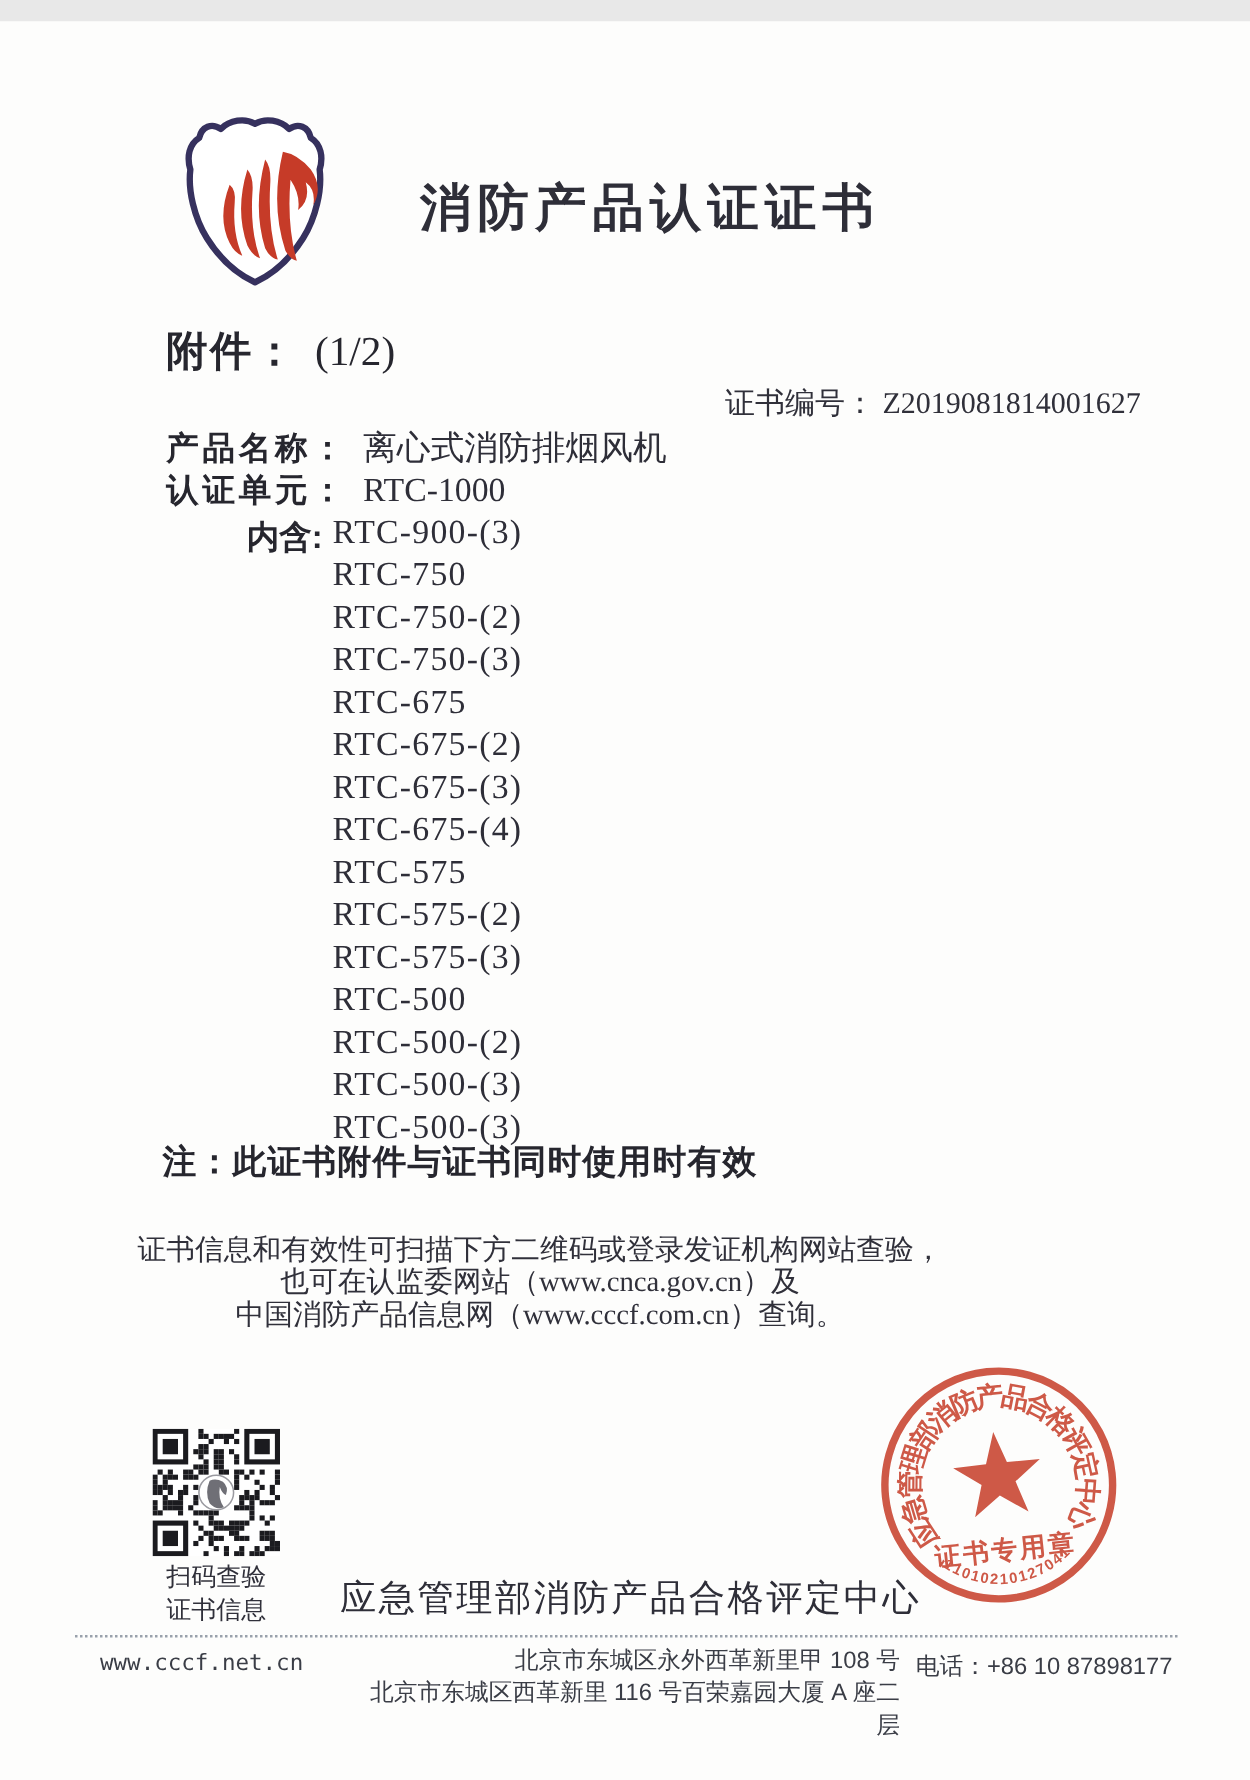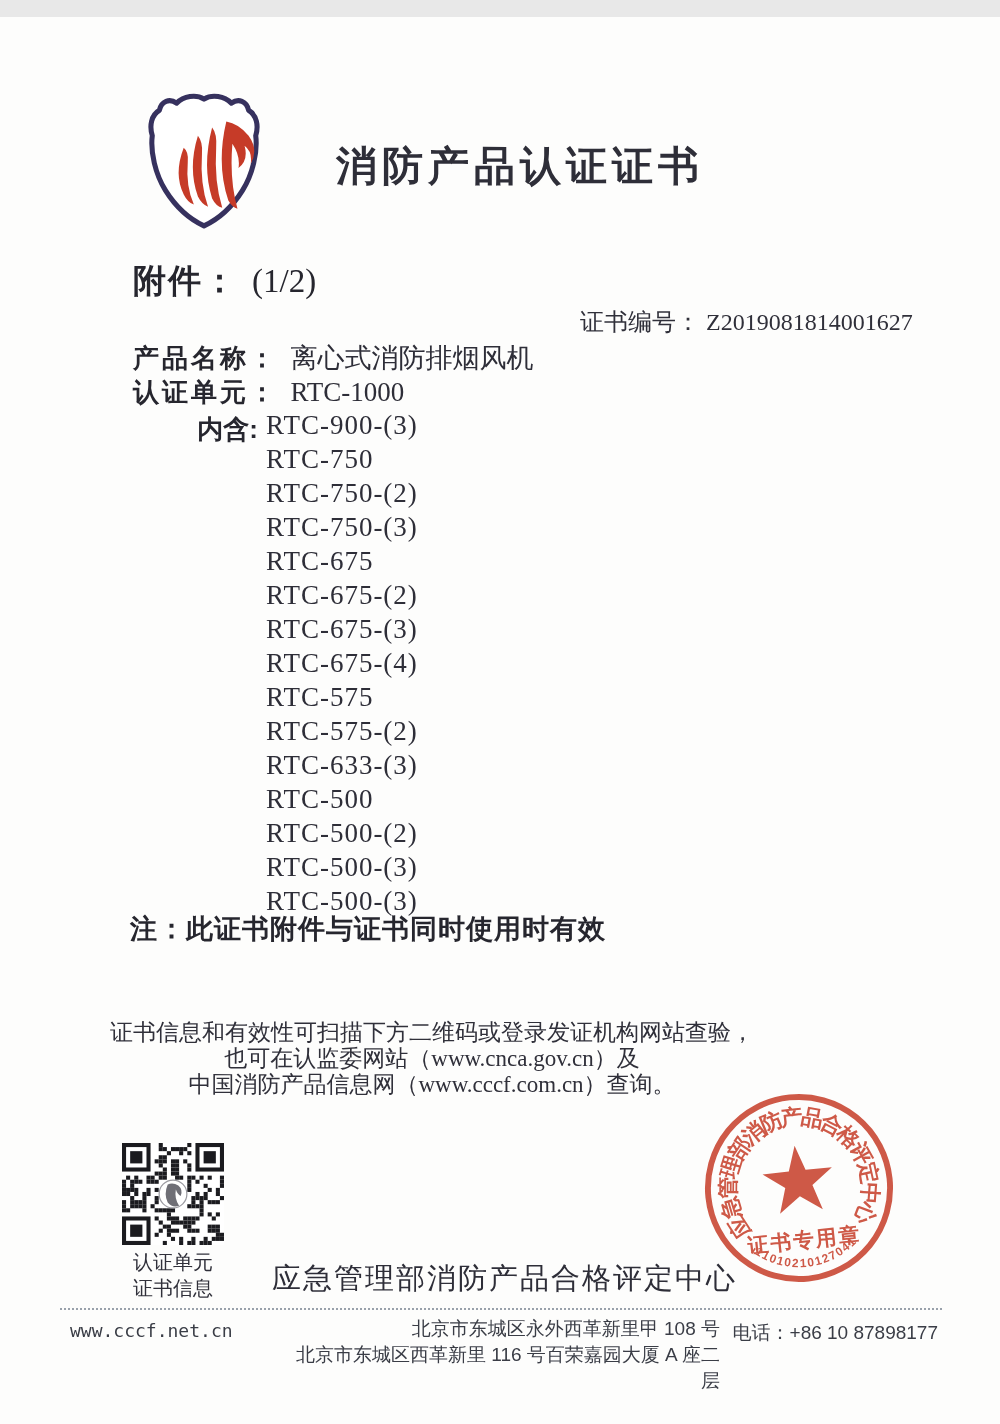--- a/index.html
+++ b/index.html
@@ -31,36 +31,36 @@
   
   .contains-lbl { position:absolute; left:140px; top:395px; width:118px; text-align:right;
                   font-weight:700; font-size:26px; color:#26262e; }
   .model-list { position:absolute; left:266px; top:391px; }
   .model-item { height:34px; line-height:34px; font-family:"Liberation Serif", serif;
                 font-size:27px; color:#2e2e38; letter-spacing:1px; }
   
   .note { position:absolute; left:130px; top:894px; font-weight:700; font-size:27px;
           letter-spacing:1px; color:#26262e; }
   
-  .verify { position:absolute; left:0; top:1003px; width:864px; text-align:center; }
+  .verify { position:absolute; left:0; top:970px; width:864px; text-align:center; }
   .verify-line { font-family:"Liberation Serif", serif; font-size:23px; line-height:26px; color:#30303a; }
   
   .qr { position:absolute; left:122px; top:1126px; width:102px; height:102px; }
   .qr-caption { position:absolute; left:110px; top:1232px; width:126px; text-align:center;
                 font-family:"Liberation Serif", serif; font-size:20px; line-height:26px; color:#30303a; }
   
   .issuer { position:absolute; left:272px; top:1242px; font-family:"Liberation Serif", serif;
             font-size:29px; letter-spacing:2px; color:#2e2e38; white-space:nowrap;text-align:right; }
   
   .stamp { position:absolute; left:700px; top:1072px; width:198px; height:198px;
            transform:rotate(-6deg); opacity:0.88; }
   
   .divider { position:absolute; left:60px; top:1291px; width:882px;
              border-top:2px dotted #99a1ab; }
-  .foot-site { position:absolute; left:70px; top:1303px; font-family:"DejaVu Sans Mono", monospace;
+  .foot-site { position:absolute; left:80px; top:1303px; font-family:"DejaVu Sans Mono", monospace;
                font-size:18px; color:#3a3d46; }
   .foot-addr { position:absolute; left:280px; top:1299px; width:440px; text-align:right;
                font-size:19px; line-height:26px; color:#3a3d46; }
   .foot-phone { position:absolute; right:62px; top:1303px; font-size:19px; color:#3a3d46; white-space:nowrap; }
 </style>
 </head>
 <body>
 
 <div class="page">
 
@@ -102,21 +102,21 @@
       <div class="model-item">RTC-900-(3)</div>
       <div class="model-item">RTC-750</div>
       <div class="model-item">RTC-750-(2)</div>
       <div class="model-item">RTC-750-(3)</div>
       <div class="model-item">RTC-675</div>
       <div class="model-item">RTC-675-(2)</div>
       <div class="model-item">RTC-675-(3)</div>
       <div class="model-item">RTC-675-(4)</div>
       <div class="model-item">RTC-575</div>
       <div class="model-item">RTC-575-(2)</div>
-      <div class="model-item">RTC-633-(3)</div>
+      <div class="model-item">RTC-575-(3)</div>
       <div class="model-item">RTC-500</div>
       <div class="model-item">RTC-500-(2)</div>
       <div class="model-item">RTC-500-(3)</div>
       <div class="model-item">RTC-500-(3)</div>
     </div>
 
   <div class="note">注：此证书附件与证书同时使用时有效</div>
 
   <div class="verify">
       <div class="verify-line">证书信息和有效性可扫描下方二维码或登录发证机构网站查验，</div>
@@ -302,21 +302,21 @@
       <rect x="18" y="0" width="7" height="7" fill="#1b1b1f"></rect>
       <rect x="19" y="1" width="5" height="5" fill="#ffffff"></rect>
       <rect x="20" y="2" width="3" height="3" fill="#1b1b1f"></rect>
       <rect x="0" y="18" width="7" height="7" fill="#1b1b1f"></rect>
       <rect x="1" y="19" width="5" height="5" fill="#ffffff"></rect>
       <rect x="2" y="20" width="3" height="3" fill="#1b1b1f"></rect>
       <circle cx="12.5" cy="12.5" r="3.4" fill="#ffffff" stroke="#9a9aa0" stroke-width="0.3"></circle>
       <path d="M11.2,10.2 Q10.2,12.6 11.2,14.6 Q12.4,16 14,15.4 Q12.8,13.6 13.2,11.4 Q13.6,12.6 14.4,13 Q15,11.4 13.8,10.4 Q12.4,9.6 11.2,10.2 Z" fill="#6f6f76"></path>
     </svg>
   <div class="qr-caption">
-    <div>认证单元</div>
+    <div>扫码查验</div>
     <div>证书信息</div>
   </div>
 
   <div class="issuer">应急管理部消防产品合格评定中心</div>
 
   <svg class="stamp" id="stamp-svg" viewBox="0 0 200 200">
     <circle cx="100" cy="100" r="92" fill="none" stroke="#c8432f" stroke-width="6"></circle>
     <polygon fill="#c8432f" points="100,57 108.5,82.3 135.2,82.6 113.8,98.5 121.7,123.9 100,108.5 78.3,123.9 86.2,98.5 64.8,82.6 91.5,82.3"></polygon>
     <g id="stamp-arc-chars">
         <text x="35.8475302584375" y="132.68731598124734" text-anchor="middle" dominant-baseline="central" font-size="22" font-weight="bold" fill="#c8432f" transform="rotate(-117 35.8475302584375 132.68731598124734)" style="font-family: &quot;Liberation Sans&quot;, sans-serif;">应</text>

